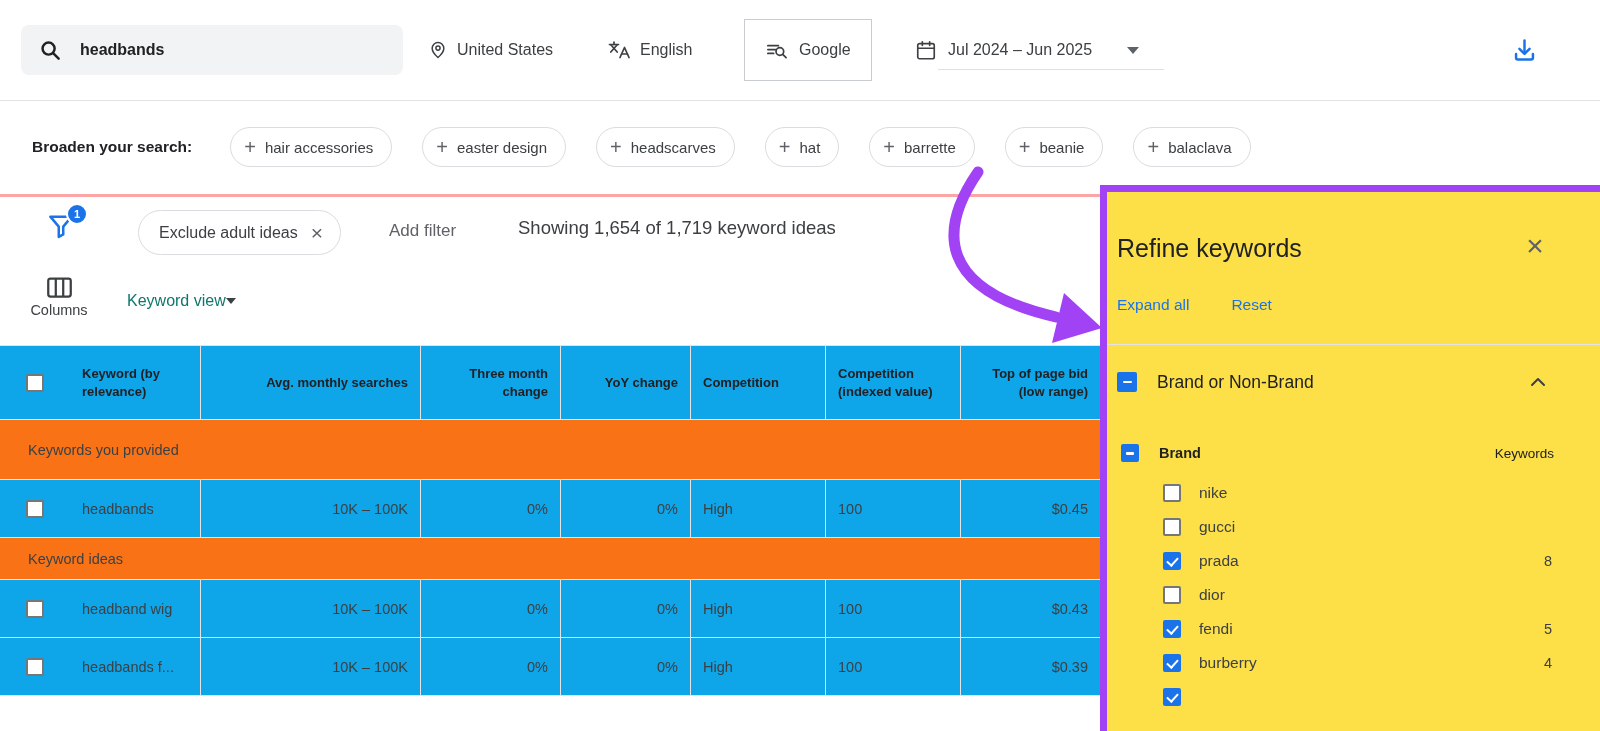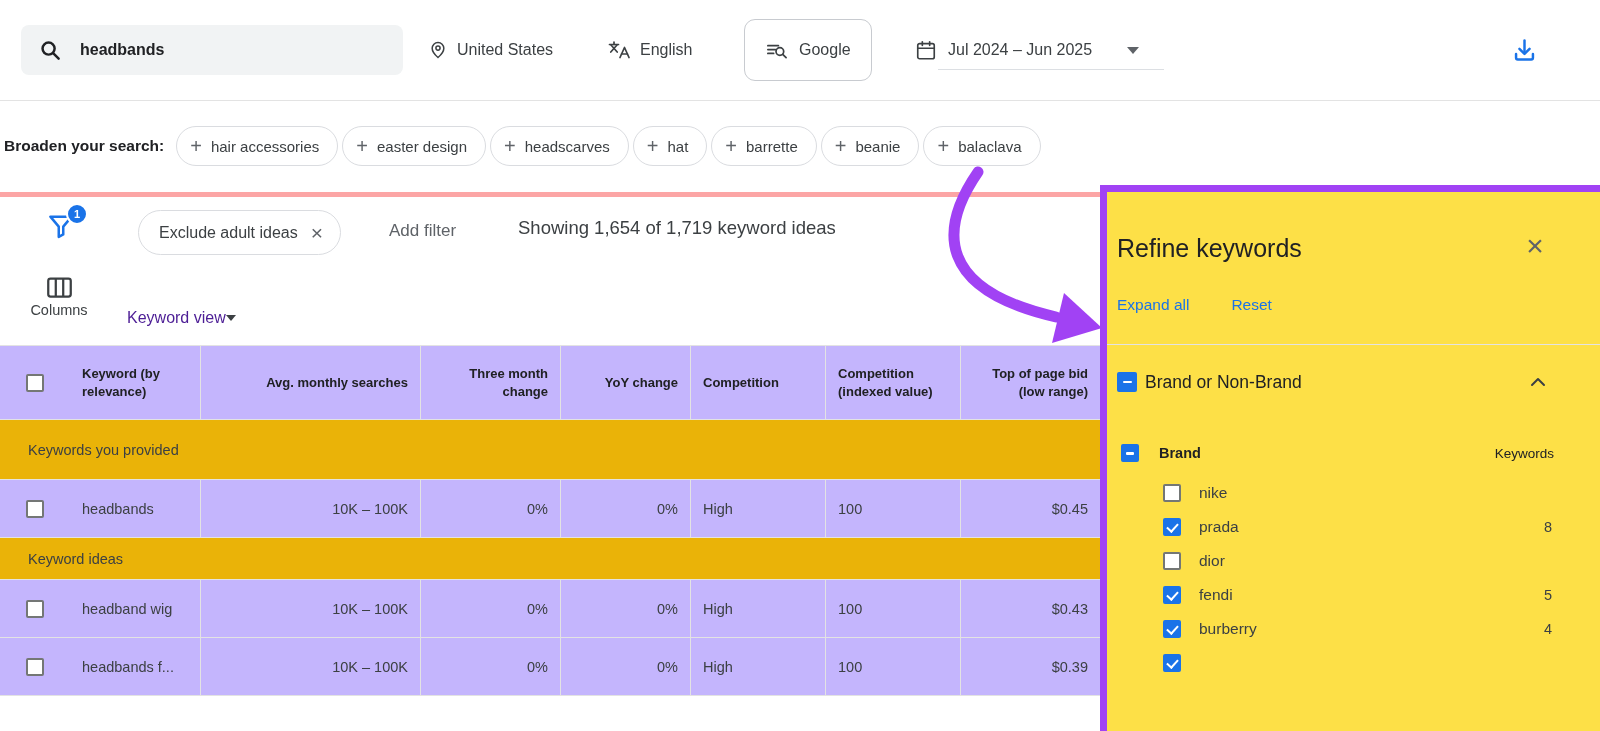--- a/index.html
+++ b/index.html
@@ -9,86 +9,86 @@
 
   
   .topbar{position:absolute;left:0;top:0;width:1600px;height:100px;background:#fff;border-bottom:1px solid #e3e3e3;}
   .searchbox{position:absolute;left:21px;top:25px;width:382px;height:50px;background:#f1f3f4;border-radius:8px;
              display:flex;align-items:center;padding-left:18px;box-sizing:border-box;}
   .searchbox input{border:none;background:transparent;outline:none;font-family:"Liberation Sans",sans-serif;
                    font-size:16px;font-weight:600;color:#202124;margin-left:16px;width:300px;}
   .tb-item{position:absolute;top:0;height:100px;display:flex;align-items:center;gap:9px;font-size:16px;color:#3c4043;}
   .tb-loc{left:428px;}
   .tb-lang{left:607px;}
-  .tb-net{left:744px;top:19px;height:62px;border:1px solid #c8cbd0;border-radius:11px;padding:0 20px;gap:11px;box-sizing:border-box;}
+  .tb-net{left:744px;top:19px;height:62px;border:1px solid #c8cbd0;border-radius:0;padding:0 20px;gap:11px;box-sizing:border-box;}
   .tb-date{left:915px;}
   .date-text{margin-left:2px;}
   .caret-down{width:0;height:0;border-left:6px solid transparent;border-right:6px solid transparent;border-top:7px solid #5f6368;margin-left:26px;}
   .date-underline{position:absolute;left:938px;top:69px;width:226px;height:1px;background:#dcdfe3;}
   .tb-download{position:absolute;right:62px;top:0;height:100px;display:flex;align-items:center;}
 
   
-  .broaden{position:absolute;left:0;top:100px;width:1600px;height:97px;border-bottom:5px solid #fca5a5;
-           display:flex;align-items:center;padding-left:4px;box-sizing:border-box;gap:4px;}
+  .broaden{position:absolute;left:0;top:100px;width:1600px;height:97px;border-bottom:3px solid #fca5a5;
+           display:flex;align-items:center;padding-left:32px;box-sizing:border-box;gap:30px;}
   .broaden-label{font-size:15.5px;font-weight:700;color:#202124;margin-right:8px;white-space:nowrap;}
   .chip{display:flex;align-items:center;gap:9px;height:38px;border:1px solid #dadce0;border-radius:20px;
         padding:0 18px 0 13px;font-size:15px;font-weight:500;color:#3c4043;white-space:nowrap;background:#fff;}
   .chip .plus{font-size:20px;font-weight:400;color:#5f6368;line-height:1;}
 
   
   .filterrow{position:absolute;left:0;top:197px;width:1100px;height:73px;}
   .funnel-wrap{position:absolute;left:46px;top:13px;width:32px;height:34px;}
   .funnel-badge{position:absolute;top:-7px;right:-10px;width:18px;height:18px;border-radius:50%;background:var(--blue);
                 border:2px solid #fff;color:#fff;font-size:11px;font-weight:700;display:flex;align-items:center;justify-content:center;}
   .exclude-chip{position:absolute;left:138px;top:13px;height:45px;border:1px solid #dadce0;border-radius:23px;
                 display:flex;align-items:center;gap:13px;padding:0 17px 0 20px;font-size:16px;color:#3c4043;box-sizing:border-box;background:#fff;}
   .chip-x{font-size:21px;color:#5f6368;line-height:1;}
   .add-filter{position:absolute;left:389px;top:24px;font-size:17px;font-weight:500;color:#5f6368;}
   .showing{position:absolute;left:518px;top:20px;font-size:18.5px;font-weight:500;color:#3c4043;}
 
   
   .colsrow{position:absolute;left:0;top:270px;width:1100px;height:75px;}
   .columns-btn{position:absolute;left:24px;top:6px;width:70px;text-align:center;}
   .columns-btn .lbl{display:block;font-size:14.5px;color:#3c4043;margin-top:3px;}
-  .kwview{position:absolute;left:127px;top:39px;display:flex;align-items:center;gap:0;font-size:16px;font-weight:500;color:#4c1d95;}
+  .kwview{position:absolute;left:127px;top:22px;display:flex;align-items:center;gap:0;font-size:16px;font-weight:500;color:#0f766e;}
   .kwview .tri{width:0;height:0;border-left:5.5px solid transparent;border-right:5.5px solid transparent;border-top:6.5px solid #3c4043;}
 
   
   .tbl{position:absolute;left:0;top:345px;width:1100px;font-size:14.5px;color:#3c4043;}
-  .tr{display:grid;grid-template-columns:70px 130px 220px 140px 130px 135px 135px 140px;border-bottom:1px solid #e3e3e3;box-sizing:border-box;background:#c4b5fd;}
+  .tr{display:grid;grid-template-columns:70px 130px 220px 140px 130px 135px 135px 140px;border-bottom:1px solid #e3e3e3;box-sizing:border-box;background:#0ea5e9;}
   .tr.head{height:75px;border-top:1px solid #e3e3e3;}
   .tr.data{height:58px;}
   .tr.head .td,.tr.data .td{display:flex;align-items:center;padding:0 12px;box-sizing:border-box;}
   .tr .td:nth-child(n+3){border-left:1px solid #e3e3e3;}
   .td.c-check{justify-content:center;padding:0;}
   .td.c-kw{padding-left:5px;}
   .td.c-num{justify-content:flex-end;text-align:right;}
   .tr.head .td{font-size:13px;font-weight:700;color:#202124;line-height:1.35;}
-  .sectionrow{height:60px;background:#eab308;border-bottom:1px solid #e3e3e3;display:flex;align-items:center;
+  .sectionrow{height:60px;background:#f97316;border-bottom:1px solid #e3e3e3;display:flex;align-items:center;
               padding-left:28px;font-size:14.5px;color:#3c4043;box-sizing:border-box;}
   .sectionrow.s2{height:42px;}
 
   
   .cb{width:18px;height:18px;border:2px solid #747775;border-radius:2px;box-sizing:border-box;background:#fff;position:relative;display:inline-block;flex:none;}
   .cb.checked{background:var(--blue);border-color:var(--blue);}
   .cb.checked::after{content:"";position:absolute;left:4px;top:0.5px;width:5px;height:9px;border:solid #fff;border-width:0 2.5px 2.5px 0;transform:rotate(42deg);}
   .cb.indeterminate{background:var(--blue);border-color:var(--blue);}
   .cb.indeterminate::after{content:"";position:absolute;left:3px;top:6px;width:8px;height:2.5px;background:#fff;border-radius:1px;}
   .cb.big{width:20px;height:20px;}
   .cb.big.indeterminate::after{left:3.5px;top:6.8px;width:9px;}
 
   
   .panel{position:absolute;left:1100px;top:185px;width:500px;height:546px;background:#fde047;
          border-left:7px solid var(--accent);border-top:7px solid var(--accent);box-sizing:border-box;z-index:5;}
   .p-title{position:absolute;left:10px;top:42px;font-size:25px;color:#202124;}
   .p-close{position:absolute;right:50px;top:40px;width:30px;height:30px;font-size:30px;line-height:28px;color:#5f6368;text-align:center;}
   .p-links{position:absolute;left:10px;top:104px;display:flex;gap:42px;font-size:15.5px;font-weight:500;color:var(--blue);}
   .p-divider{position:absolute;left:0;right:0;top:152px;height:1px;background:#e3e3e3;}
   .p-section{position:absolute;left:0;right:0;top:166px;height:48px;display:flex;align-items:center;}
-  .p-section .title{margin-left:8px;font-size:17.5px;font-weight:500;color:#202124;}
+  .p-section .title{margin-left:20px;font-size:17.5px;font-weight:500;color:#202124;}
   .p-section .cb{margin-left:10px;}
   .p-section .chev{margin-left:auto;margin-right:50px;}
   .p-group{position:absolute;left:0;right:0;top:246px;height:30px;display:flex;align-items:center;}
   .p-group .cb{margin-left:14px;}
   .p-group .glabel{margin-left:20px;font-size:14.5px;font-weight:700;color:#202124;}
   .p-group .kcol{margin-left:auto;margin-right:46px;font-size:13.5px;font-weight:500;color:#202124;}
   .p-list{position:absolute;left:0;right:0;top:284px;}
   .p-item{height:34px;display:flex;align-items:center;}
   .p-item .cb{margin-left:56px;}
   .p-item .p-item-label{margin-left:18px;font-size:15.5px;color:#3c4043;}
@@ -328,20 +328,25 @@
       <span class="kcol">Keywords</span>
     </div>
 
     <div class="p-list">
       <div class="p-item">
         <span class="cb unchecked"></span>
         <span class="p-item-label">nike</span>
         <span class="p-item-count"></span>
       </div>
       <div class="p-item">
+        <span class="cb unchecked"></span>
+        <span class="p-item-label">gucci</span>
+        <span class="p-item-count"></span>
+      </div>
+      <div class="p-item">
         <span class="cb checked"></span>
         <span class="p-item-label">prada</span>
         <span class="p-item-count">8</span>
       </div>
       <div class="p-item">
         <span class="cb unchecked"></span>
         <span class="p-item-label">dior</span>
         <span class="p-item-count"></span>
       </div>
       <div class="p-item">

